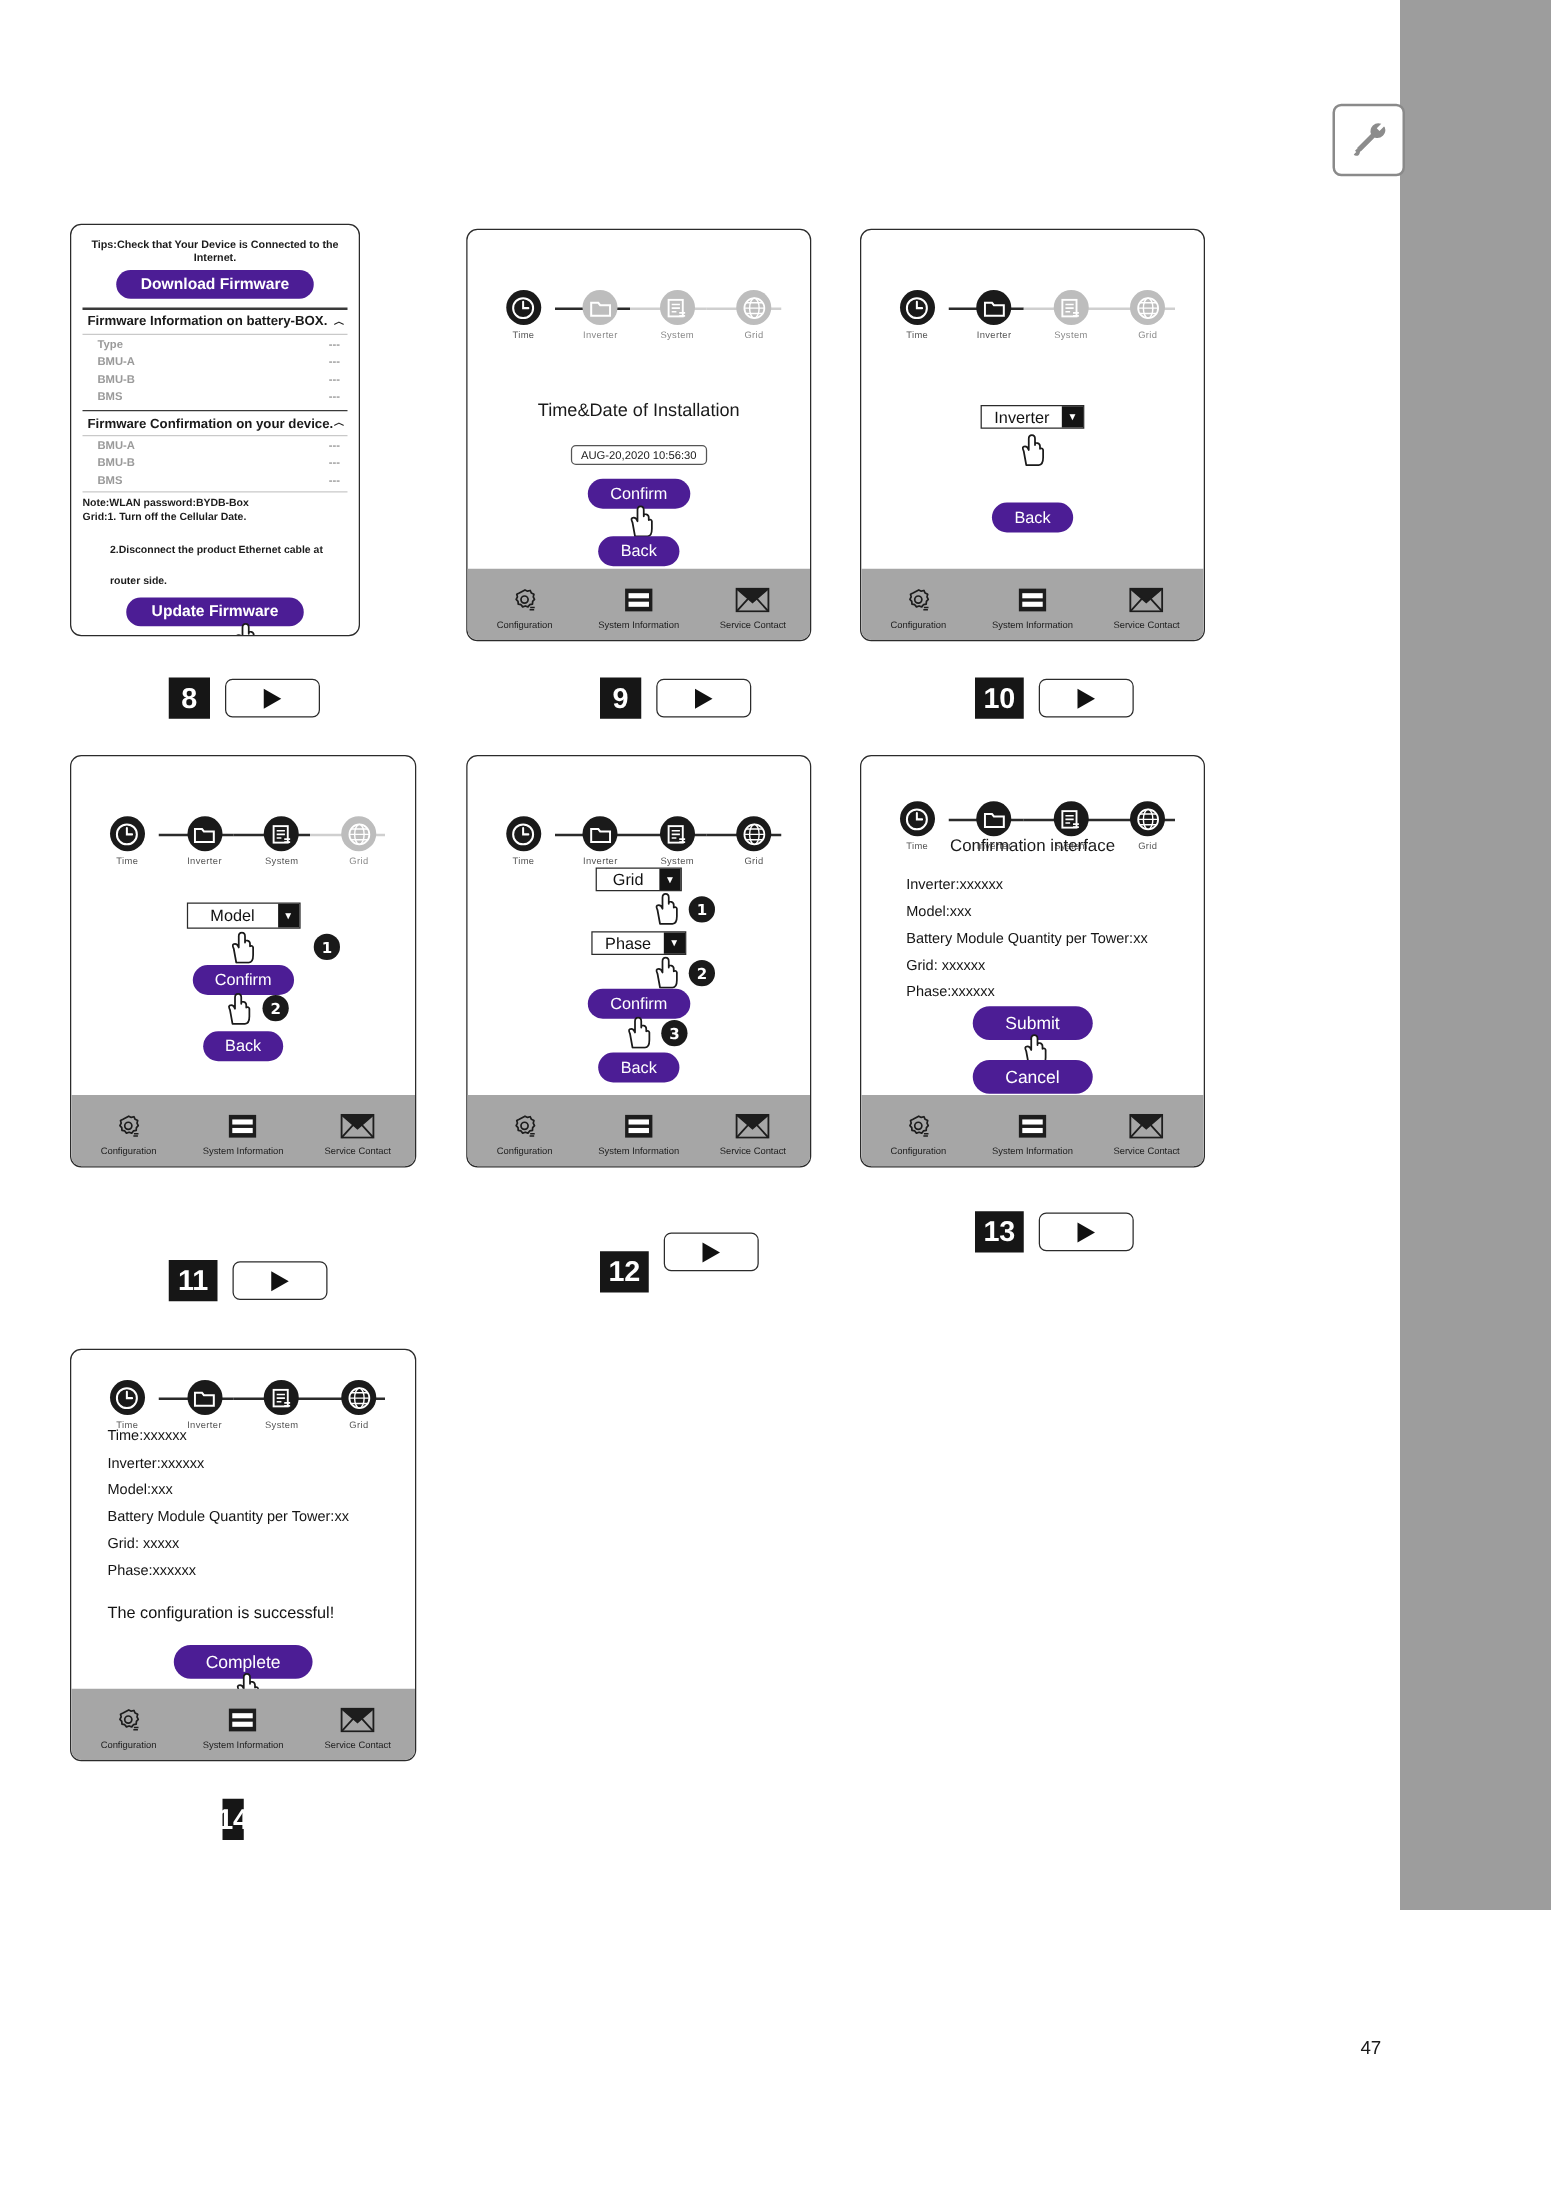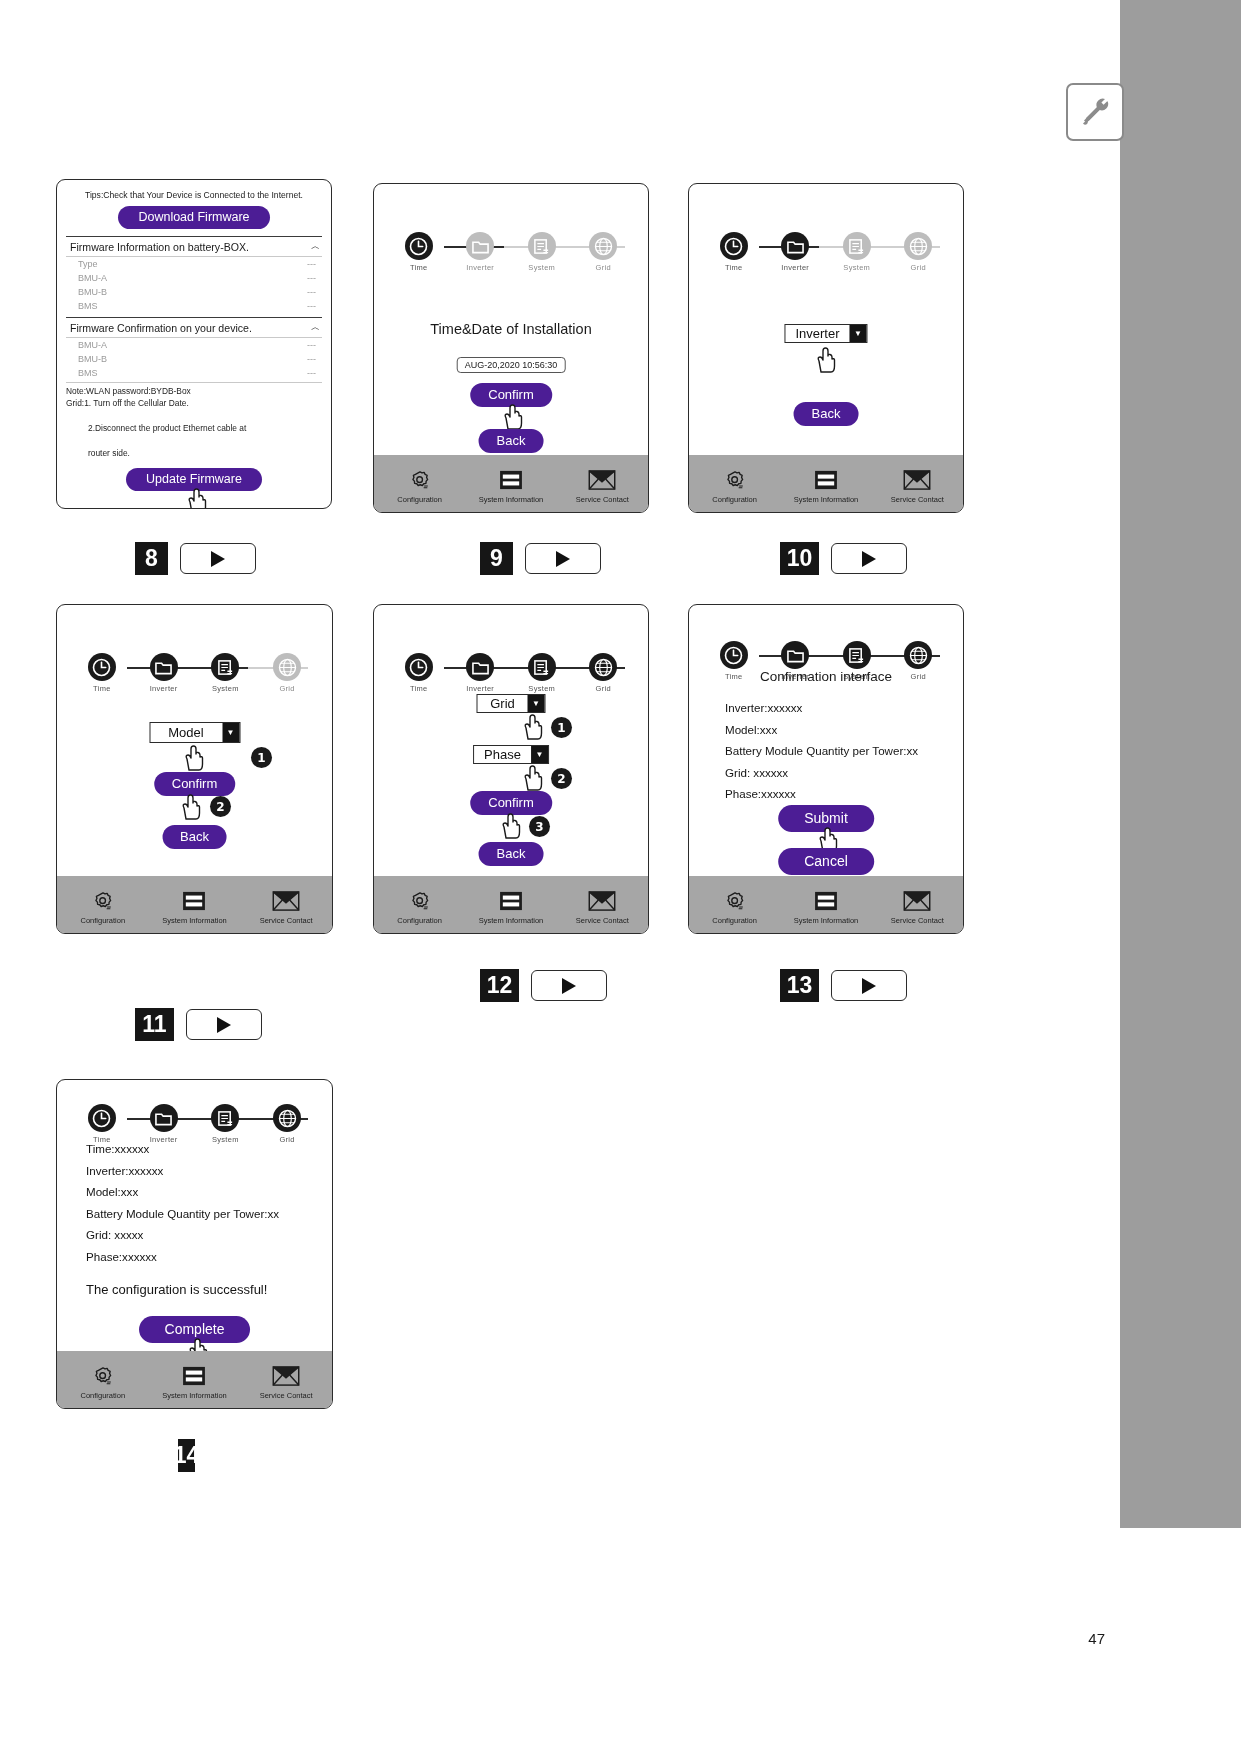--- a/index.html
+++ b/index.html
@@ -170,21 +170,21 @@
     <svg width="36" height="36" viewBox="0 0 36 36">
       <g fill="#8c8c8c">
         <path d="M7 26.5 L22 11.5 L24.5 14 L9.5 29 Z"></path>
         <path d="M6 29.5 a2.6 2.6 0 1 0 3.6 -3.6 Z"></path>
         <path d="M27.5 6.5 l-4.2 4.2 1.6 1.6 -3 3 -12 12 2.8 2.8 12 -12 3 -3 1.6 1.6 4.2 -4.2 c1.6 -3.6 -2.4 -7.6 -6 -6 Z" opacity="0"></path>
         <path d="M30.2 7.2 l-3.6 3.6 -2.2 -2.2 3.6 -3.6 a6.4 6.4 0 0 0 -8.2 8.2 l-11 11 2.8 2.8 11 -11 a6.4 6.4 0 0 0 8.2 -8.2 z"></path>
       </g>
     </svg>
   </div>
 
-  <div class="screen" style="left:56px; top:179px; width:276px; height:330px;">
+  <div class="screen" style="left:56px; top:179px; width:232px; height:330px;font-weight:bold;">
     <div class="fw">
       <div class="tips">Tips:Check that Your Device is Connected to the Internet.</div>
       <div style="text-align:center; margin-top:5px;">
         <span class="pill" style="font-size:12.5px; padding:4px 20px 5px 20px;">Download Firmware</span>
       </div>
       <div class="hr" style="margin-top:7px;"></div>
       <div class="sec">
         <span>Firmware Information on battery-BOX.</span>
         <span style="font-size:9px;">︿</span>
       </div>
@@ -788,21 +788,21 @@
 
   <div class="stepchip" style="left:135px; top:969px;margin-top:39px;">
     <div class="numbox" style="width:39px;">11</div>
     <div class="arrowbox">
       <svg width="22" height="20" viewBox="0 0 22 20">
           <path d="M4 2 L18 10 L4 18 Z" fill="#111"></path>
         </svg>
     </div>
   </div>
   <div class="stepchip" style="left:480px; top:969px;">
-    <div class="numbox" style="width:39px;">12</div>
+    <div class="numbox" style="width:39px;margin-top:32px;">12</div>
     <div class="arrowbox">
       <svg width="22" height="20" viewBox="0 0 22 20">
           <path d="M4 2 L18 10 L4 18 Z" fill="#111"></path>
         </svg>
     </div>
   </div>
   <div class="stepchip" style="left:780px; top:969px;">
     <div class="numbox" style="width:39px;">13</div>
     <div class="arrowbox">
       <svg width="22" height="20" viewBox="0 0 22 20">

